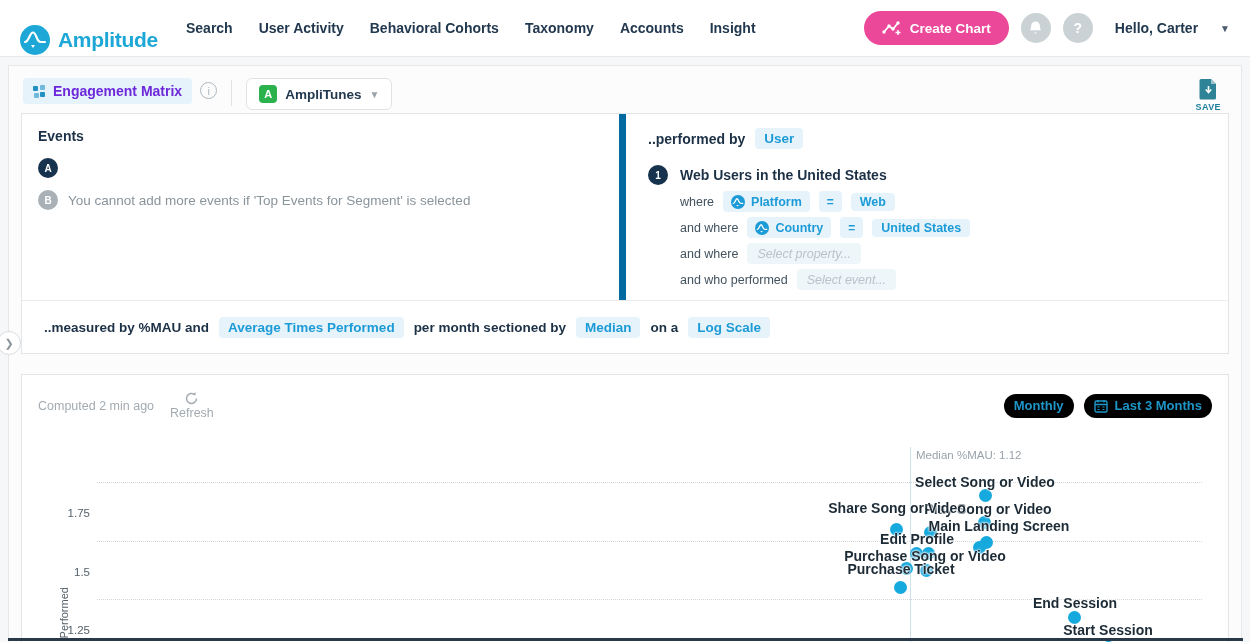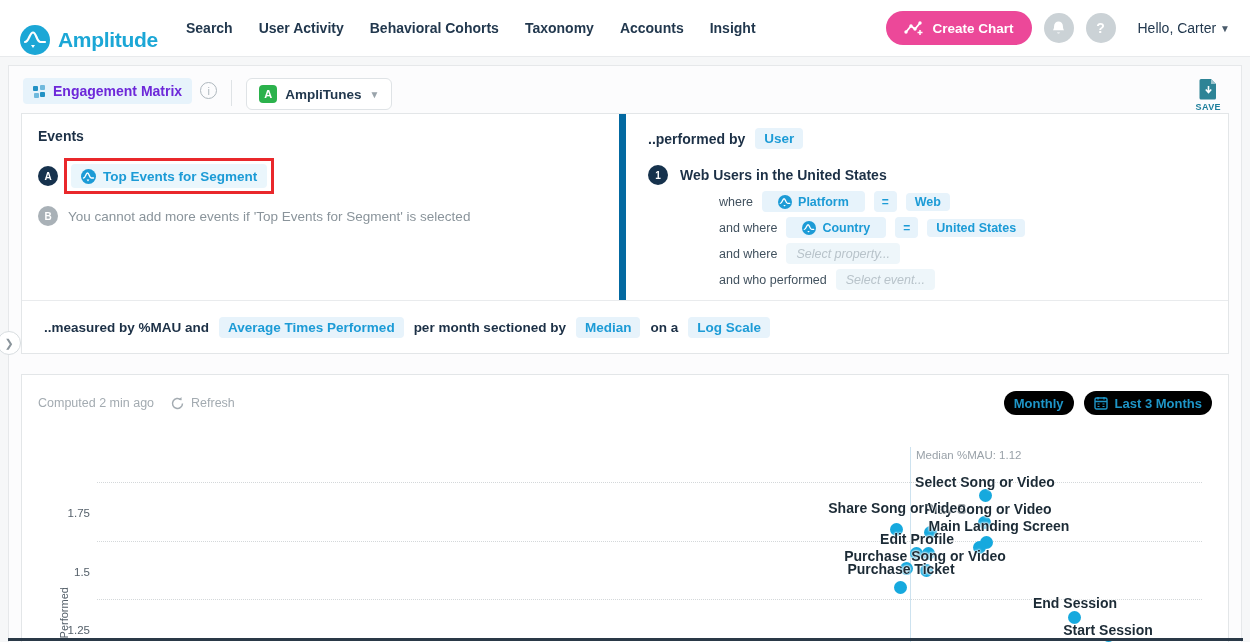--- a/index.html
+++ b/index.html
@@ -12,21 +12,21 @@
     border-bottom:1px solid #e8eaec; display:flex; align-items:center; padding:0 20px; }
   .brand { display:flex; align-items:center; gap:8px; margin-right:28px; cursor:pointer;margin-top:24px; }
   .brand-name { font-size:21px; font-weight:bold; color:#1ca7d6; letter-spacing:-0.3px; }
   .nav { display:flex; align-items:center; gap:26px; }
   .nav-item { font-size:14px; font-weight:bold; color:#22384e; cursor:pointer; white-space:nowrap; }
   .topbar-right { margin-left:auto; display:flex; align-items:center; gap:12px; }
   .create-chart { display:flex; align-items:center; gap:8px; background:#ec4899; color:#fff;
     border:none; border-radius:18px; height:34px; padding:0 18px; font-size:13.5px; font-weight:bold; cursor:pointer; }
   .circle-btn { width:30px; height:30px; border-radius:50%; background:#cbd2d6; color:#fff;
     display:flex; align-items:center; justify-content:center; cursor:pointer; font-weight:bold; }
-  .greeting { display:flex; align-items:center; gap:4px; margin-left:10px; font-size:14px; font-weight:normal; color:#22384e; cursor:pointer; }
+  .greeting { display:flex; align-items:center; gap:22px; margin-left:10px; font-size:14px; font-weight:bold; color:#22384e; cursor:pointer; }
   .caret { font-size:10px; color:#4a5b6b; }
 
   
   .outer { position:absolute; left:8px; top:65px; width:1234px; height:600px;
     background:#fcfcfd; border:1px solid #e6e8ea; border-bottom:none; }
 
   .toolbar { display:flex; align-items:flex-start; padding:12px 14px 0 14px; height:46px; }
   .em-pill { display:flex; align-items:center; gap:7px; background:#e7f3fb; border-radius:4px;
     height:26px; padding:0 10px; color:#6d28d9; font-size:14px; font-weight:bold; cursor:pointer; }
   .info-i { width:17px; height:17px; border:1.5px solid #aeb7bd; border-radius:50%; color:#aeb7bd;
@@ -55,42 +55,42 @@
   .red-annot { border:3px solid #e9282b; padding:3px 4px; margin-left:6px; }
   .event-pill { display:flex; align-items:center; gap:7px; background:#eaf6fc; border-radius:4px;
     height:24px; padding:0 10px; color:#1c9bd6; font-size:13.5px; font-weight:bold; cursor:pointer; }
   .muted-note { font-size:13.5px; color:#8a949b; margin-left:10px; }
   .perf-head { display:flex; align-items:center; gap:10px; }
   .blue-pill { background:#e7f3fb; border-radius:4px; padding:3px 9px; color:#1c9bd6; font-size:13.5px;
     font-weight:bold; cursor:pointer; white-space:nowrap; }
   .seg-title-row { display:flex; align-items:center; gap:12px; margin-top:16px; }
   .seg-title { font-size:14px; font-weight:bold; color:#1c3046; }
   .cond-rows { margin:6px 0 0 32px; display:flex; flex-direction:column; gap:5px; }
-  .cond-row { display:flex; align-items:center; gap:9px; height:21px;margin-left:39px; }
+  .cond-row { display:flex; align-items:center; gap:9px; height:21px; }
   .conj { font-size:12.5px; color:#42525f; white-space:nowrap; }
   .cond-pill { display:flex; align-items:center; gap:6px; background:#e7f3fb; border-radius:4px;
-    height:21px; padding:0 16px; color:#1c9bd6; font-size:12.5px; font-weight:bold; cursor:pointer; white-space:nowrap; }
+    height:21px; padding:0 8px; color:#1c9bd6; font-size:12.5px; font-weight:bold; cursor:pointer; white-space:nowrap; }
   .op-pill { background:#e7f3fb; border-radius:4px; height:21px; padding:0 8px; color:#1c9bd6;
     font-size:12px; font-weight:bold; display:flex; align-items:center; cursor:pointer; }
   .faded-pill { background:#eef6fa; border-radius:4px; height:21px; padding:0 10px; color:#b8c3ca;
     font-size:12.5px; font-style:italic; display:flex; align-items:center; cursor:pointer; white-space:nowrap; }
   .measured { display:flex; align-items:center; gap:10px; padding:0 22px; height:52px; font-size:13.5px; }
   .measured b { color:#1c3046; white-space:nowrap; }
 
   
   .collapse-handle { position:absolute; left:-12px; top:265px; width:24px; height:24px; border-radius:50%;
     background:#fff; border:1px solid #d8dde0; color:#8a949b; font-size:11px;
     display:flex; align-items:center; justify-content:center; cursor:pointer; }
 
   
   .chart-card { position:absolute; left:12px; top:308px; width:1208px; height:300px; background:#fff;
     border:1px solid #e3e6e8; border-bottom:none; }
   .chart-head { display:flex; align-items:center; padding:16px 16px 0 16px; }
   .computed { font-size:12.5px; color:#a3abb1; }
-  .refresh { display:flex; align-items:center; gap:6px; margin-left:16px; color:#a3abb1; font-size:12.5px; cursor:pointer; }
+  .refresh { display:flex; align-items:center; margin-left:16px; color:#a3abb1; font-size:12.5px; cursor:pointer;flex-direction:column; }
   .chart-head-right { margin-left:auto; display:flex; gap:10px; }
   .tb-pill { display:flex; align-items:center; gap:7px; background:#000000; border-radius:12px; height:24px;
     padding:0 10px; color:#1e96c8; font-size:13px; font-weight:bold; cursor:pointer; white-space:nowrap; }
 
   .plot { position:absolute; left:0; top:0; width:1208px; height:300px; }
   .gridline { position:absolute; left:75px; width:1105px; height:0;
     border-top:1px dotted #d4d8da; }
   .ytick { position:absolute; width:46px; text-align:right; font-size:11.5px; color:#55606a;margin-top:32px; }
   .ylab { position:absolute; transform:rotate(-90deg); transform-origin:left top;
     font-size:11px; color:#55606a; white-space:nowrap; }
@@ -194,32 +194,20 @@
       </div>
     </div>
 
     <div class="query-card">
       <div class="query-top">
 
         <div class="events-col">
           <div class="section-title">Events</div>
           <div class="row" style="margin-top:14px;">
             <span class="badge dark">A</span>
-            <span class="red-annot">
-              <span class="event-pill">
-                <span>
-                  <svg width="15" height="15" viewBox="0 0 15 15">
-                    <circle cx="7.5" cy="7.5" r="7.5" fill="#1c9bd6"></circle>
-                    <path d="M2.5 9 C4.5 9 4.7 4 6.5 4 C8.3 4 8.3 9 10.3 9 L12.5 9" stroke="#fff" stroke-width="1.4" fill="none" stroke-linecap="round"></path>
-                    <path d="M5.6 10.6 L8.4 10.6 L7 12.4 Z" fill="#fff"></path>
-                  </svg>
-                </span>
-                <span>Top Events for Segment</span>
-              </span>
-            </span>
           </div>
           <div class="row" style="margin-top:12px;">
             <span class="badge gray">B</span>
             <span class="muted-note">You cannot add more events if 'Top Events for Segment' is selected</span>
           </div>
         </div>
 
         <div class="perf-col">
           <div class="perf-head">
             <span class="section-title">..performed by</span>

